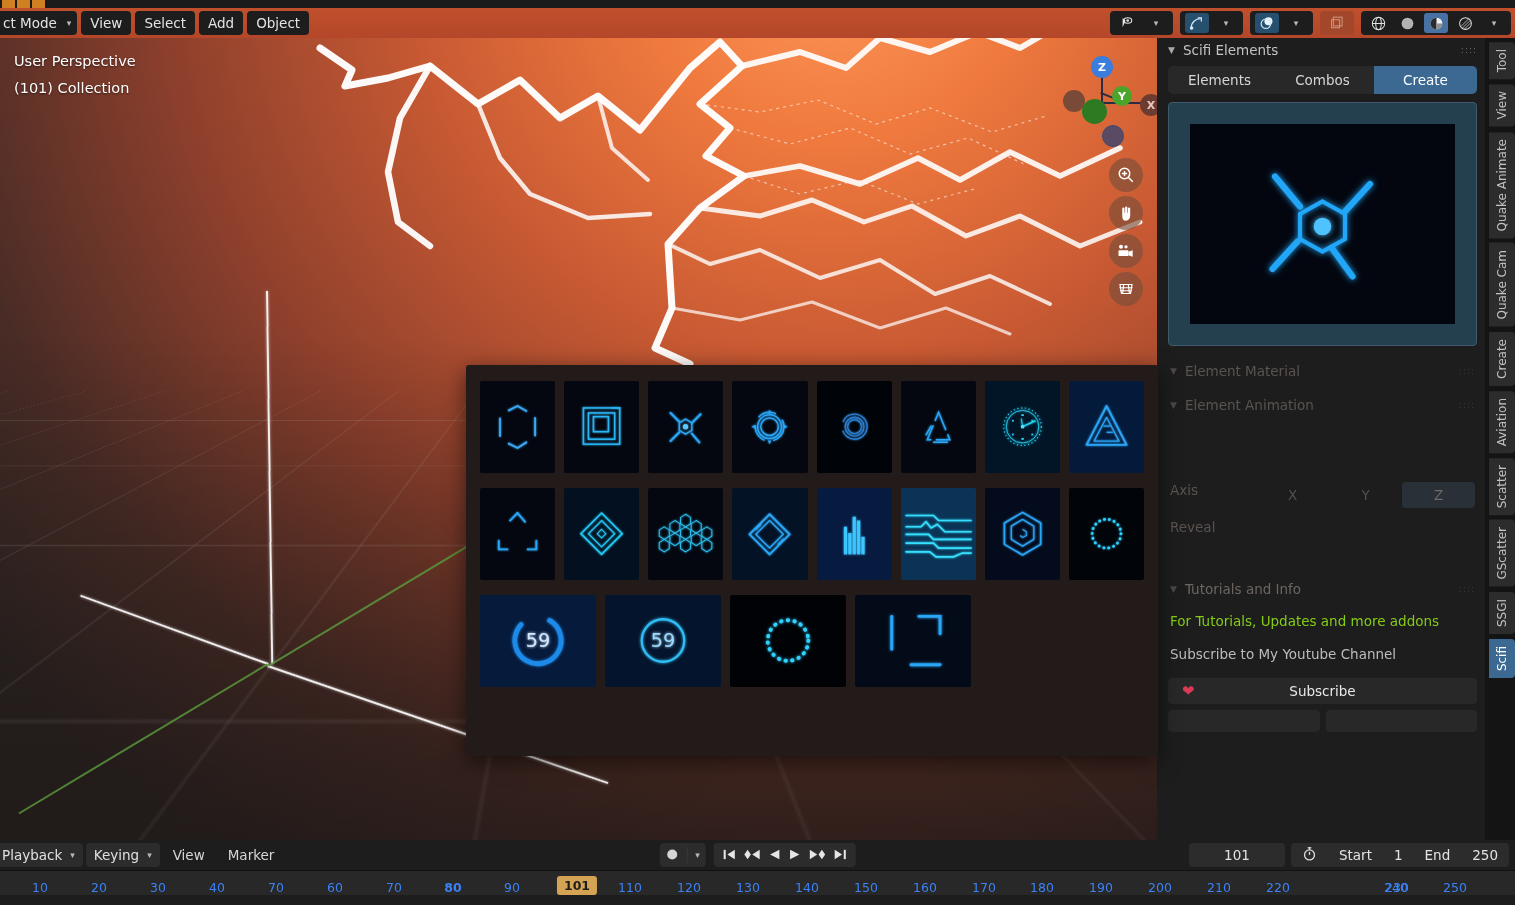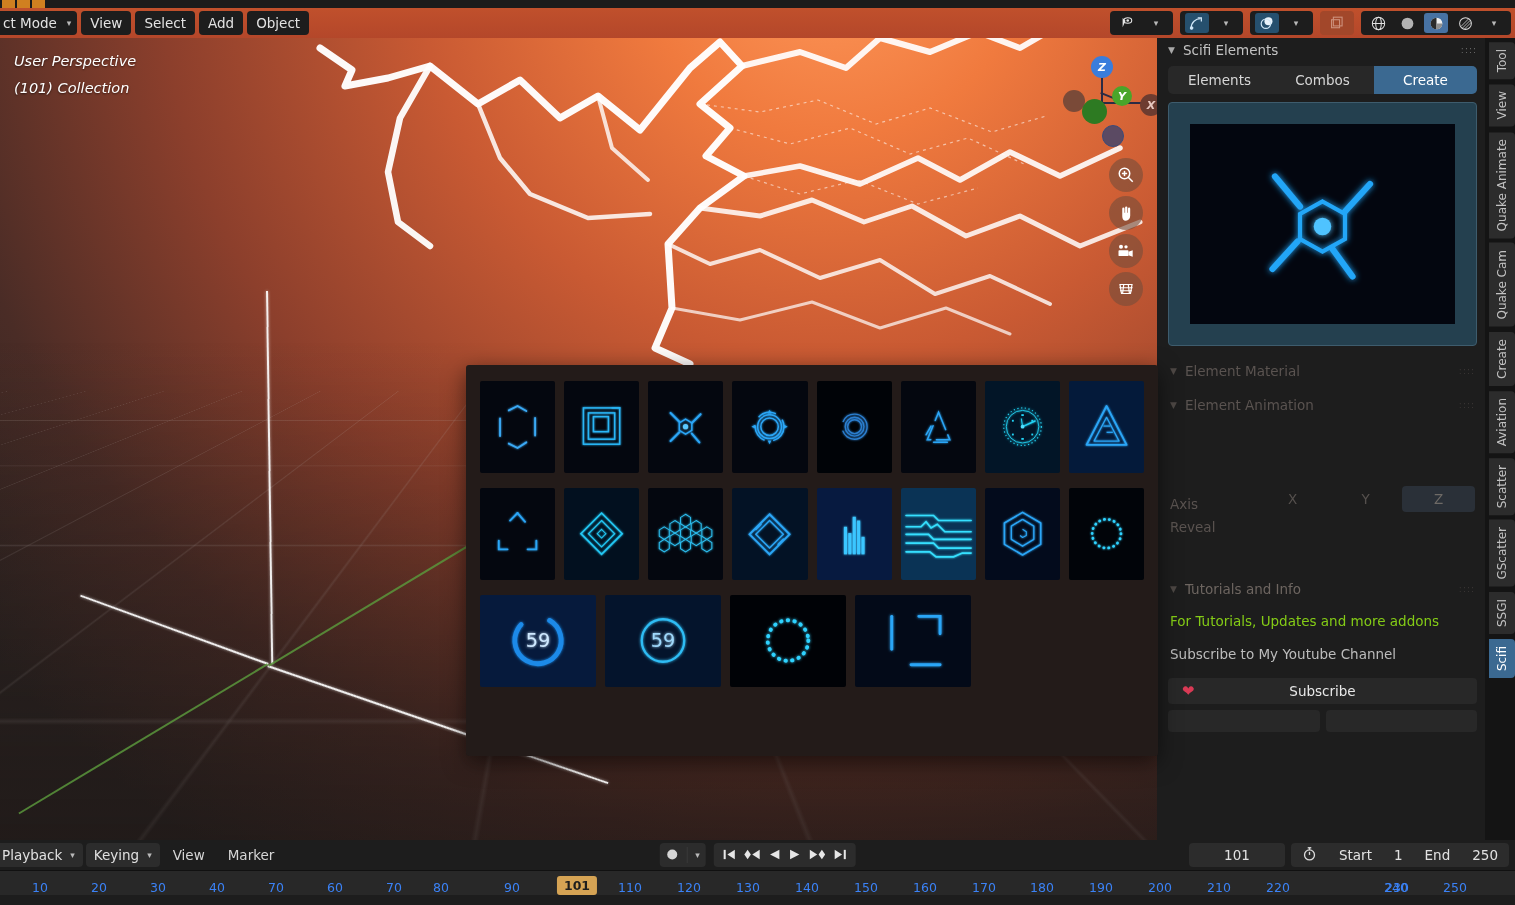--- a/index.html
+++ b/index.html
@@ -8,21 +8,20 @@
   #app { position:relative; width:1515px; height:905px; }
 
   
   .workspace-strip{position:absolute;left:0;top:0;width:1515px;height:8px;background:#1b1b1b;}
   .ws-tab{position:absolute;top:0;height:8px;background:#d08020;}
 
   
   .viewport{position:absolute;left:0;top:8px;width:1157px;height:832px;overflow:hidden;
     background:
       radial-gradient(circle at 72% -8%, #ff9a5c 0%, #f07a3e 16%, #c95a33 34%, #8c3f2c 55%, #4a2c26 74%, #2c2422 90%);
-    font-style: italic;
   }
   .grid-plane{position:absolute;left:-60%;top:46%;width:220%;height:150%;
     transform:perspective(420px) rotateX(72deg);transform-origin:50% 0%;
     background-image:
       linear-gradient(to right, rgba(200,190,185,.22) 1px, transparent 1px),
       linear-gradient(to bottom, rgba(200,190,185,.22) 1px, transparent 1px);
     background-size:78px 78px;opacity:.72;}
   .vfade{position:absolute;inset:0;background:linear-gradient(to bottom, rgba(0,0,0,0) 40%, rgba(25,20,19,.55) 100%);}
   .axis{position:absolute;transform-origin:0 0;}
   .axis-white{background:rgba(255,255,255,.92);height:2px;box-shadow:0 0 3px rgba(255,255,255,.6);}
@@ -67,21 +66,21 @@
   .tabrow{display:flex;margin:4px 8px 0 8px;background:#282828;border-radius:5px;overflow:hidden;height:28px;}
   .tabrow div{flex:1;display:flex;align-items:center;justify-content:center;font-size:13.5px;color:#d6d6d6;}
   .tabrow div.active{background:#3b6991;color:#fff;}
   .preview-box{margin:8px;background:#24404f;border:1px solid #3e5c6d;border-radius:4px;padding:21px;height:244px;}
   .preview-img{width:100%;height:100%;background:#03060f;position:relative;overflow:hidden;}
 
   .dim-sec{color:#5a5350;font-size:13.5px;padding:0 10px;height:34px;display:flex;align-items:center;gap:8px;}
   .dim-sec .tri{color:#4d4744;}
   .dim-sec .dots{color:#3a3534;}
   .dim-row{color:#5a5350;font-size:13.5px;padding:0 10px;height:30px;display:flex;align-items:center;}
-  .axis-row{display:flex;align-items:flex-end;padding:0 10px;height:30px;gap:0;color:#5a5350;font-size:13.5px;}
+  .axis-row{display:flex;align-items:flex-start;padding:0 10px;height:30px;gap:0;color:#5a5350;font-size:13.5px;}
   .axis-row .lbl{width:86px;}
   .axis-row .ab{flex:1;text-align:center;color:#55504d;font-size:13.5px;padding:5px 0;}
   .axis-row .ab.sel{background:#2a3038;border-radius:4px;color:#6e6a66;}
   .live-row{color:#bcbcbc;font-size:13.5px;padding:0 10px;height:36px;display:flex;align-items:center;}
   .subbtn{margin:6px 8px;height:26px;background:#282828;border-radius:4px;display:flex;align-items:center;
     justify-content:center;position:relative;color:#e8e8e8;font-size:13.5px;}
   .subbtn .heart{position:absolute;left:14px;color:#d93a55;font-size:15px;}
   .mini-row{display:flex;gap:6px;margin:2px 8px;}
   .mini-row div{flex:1;height:22px;background:#282828;border-radius:4px;}
 
@@ -684,21 +683,21 @@
     </div>
 
     <div class="tl-ruler">
       <span class="tick" style="left:40px;">10</span>
       <span class="tick" style="left:99px;">20</span>
       <span class="tick" style="left:158px;">30</span>
       <span class="tick" style="left:217px;">40</span>
       <span class="tick" style="left:276px;">70</span>
       <span class="tick" style="left:335px;">60</span>
       <span class="tick" style="left:394px;">70</span>
-      <span class="tick" style="left:441px;">80</span>
+      <span class="tick" style="left:453px;font-weight:bold;">80</span>
       <span class="tick" style="left:512px;">90</span>
       <span class="cur" style="left:577px;">101</span>
       <span class="tick" style="left:630px;">110</span>
       <span class="tick" style="left:689px;">120</span>
       <span class="tick" style="left:748px;">130</span>
       <span class="tick" style="left:807px;">140</span>
       <span class="tick" style="left:866px;">150</span>
       <span class="tick" style="left:925px;">160</span>
       <span class="tick" style="left:984px;">170</span>
       <span class="tick" style="left:1042px;">180</span>

